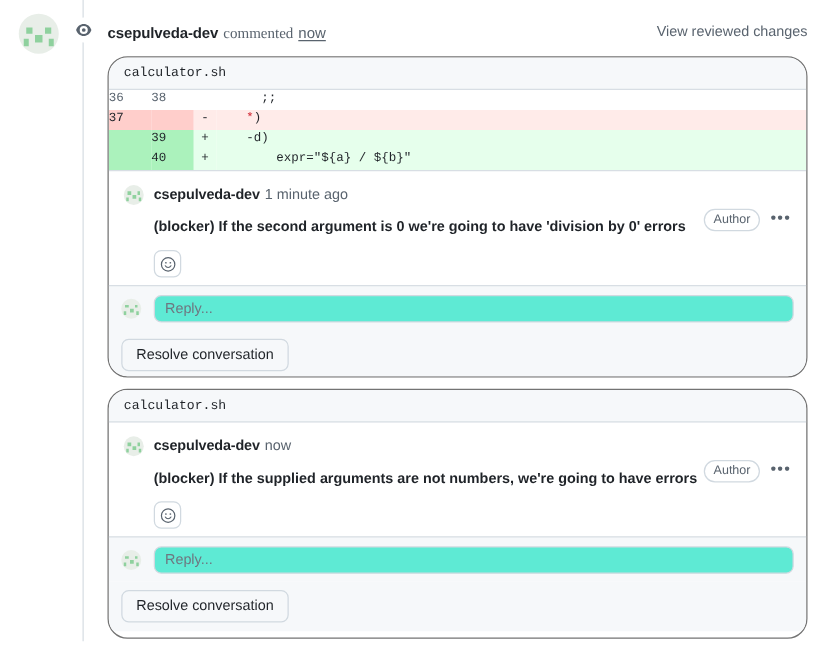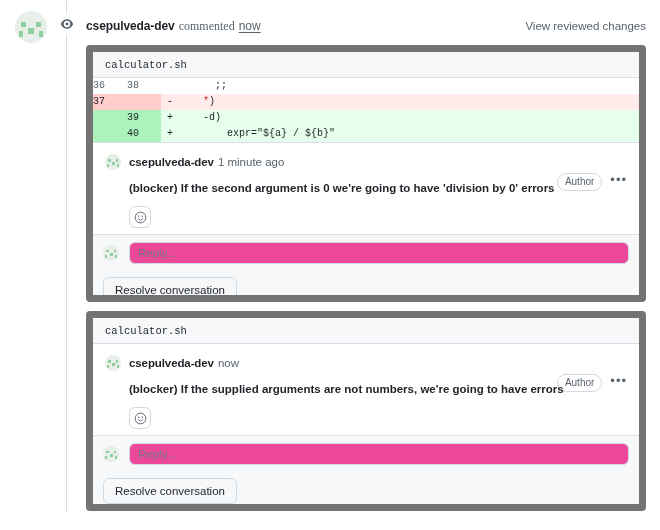--- a/index.html
+++ b/index.html
@@ -75,22 +75,22 @@
     font-size: 11.5px; color: #59636e;
     cursor: pointer;
   }
 
   
   .card {
     position: absolute;
     left: 86px;
     width: 560px;
     background: #ffffff;
-    border: 7px solid #737373;
-    border-radius: 4px;
+    border: 1px solid #737373;
+    border-radius: 16px;
     overflow: hidden;
   }
   #card-1 { top: 45px; height: 257px; }
   #card-2 { top: 311px; height: 200px; }
 
   
   .file-hdr {
     height: 26px;
     background: #f6f8fa;
     border-bottom: 1px solid #d8dee4;
@@ -214,21 +214,21 @@
     overflow: hidden;
     flex: 0 0 16px;
   }
   .r-avatar .px { position: absolute; background: #8fd19e; }
   .reply-input {
     margin-left: 10px;
     flex: 1;
     height: 22px;
     border: 1px solid #d1d9e0;
     border-radius: 6px;
-    background: #ec4899;
+    background: #5eead4;
     font-family: "Liberation Sans", sans-serif;
     font-size: 11.5px;
     color: #1f2328;
     padding: 4px 8px;
     outline: none;
   }
   .reply-input::placeholder { color: #6e7781; }
 
   
   .resolve-row {

